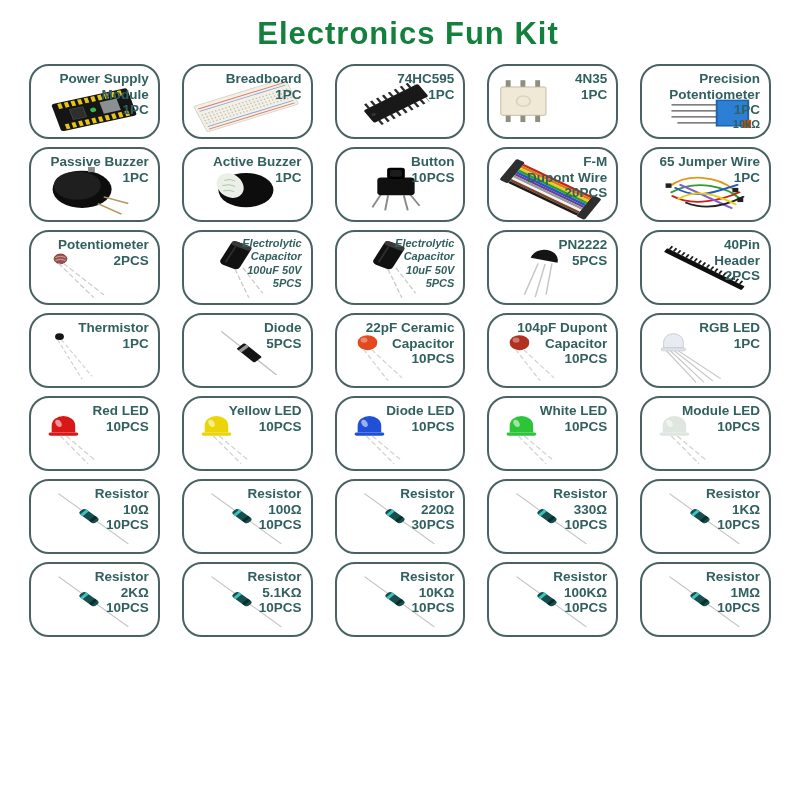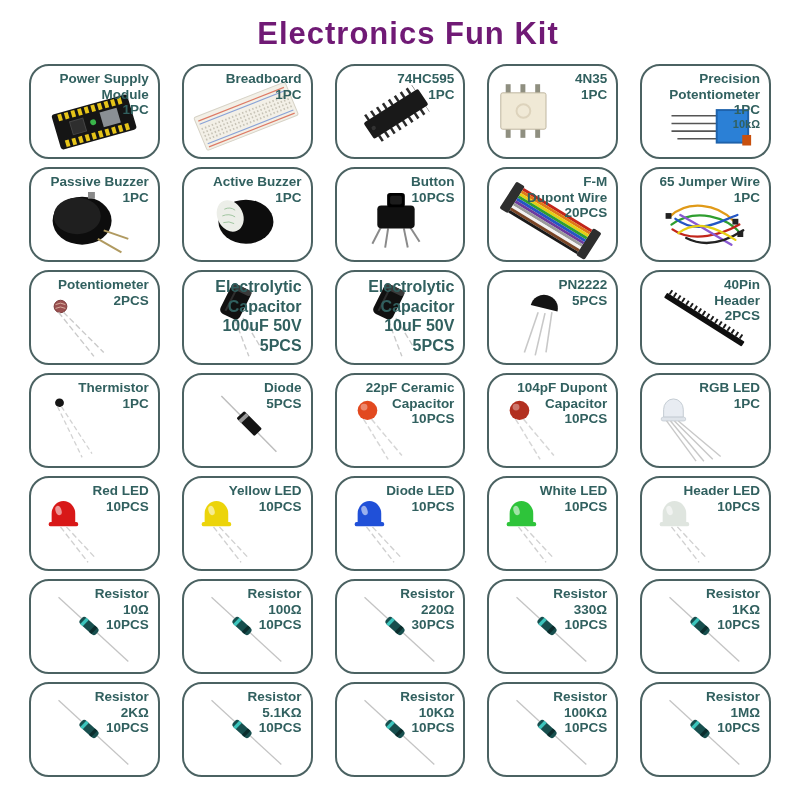--- a/index.html
+++ b/index.html
@@ -1,27 +1,27 @@
 <!DOCTYPE html>
 <html><head>
 <meta charset="utf-8">
 <style>
   html,body{margin:0;padding:0;background:#fff;}
   .page{width:800px;height:800px;background:#ffffff;overflow:hidden;
         font-family:"Liberation Sans",sans-serif;}
-  .title{text-align:center;font-size:31px;font-weight:bold;color:#701a75;
+  .title{text-align:center;font-size:31px;font-weight:bold;color:#15803d;
          letter-spacing:1px;margin:16px 0 12px 16px;}
   .kit{display:grid;grid-template-columns:repeat(5,1fr);column-gap:22px;row-gap:8px;
        padding:0 29px;}
-  .cell{position:relative;height:95px;border:2.5px solid #4b6262;border-radius:20px;
+  .cell{position:relative;height:75px;border:2.5px solid #4b6262;border-radius:20px;
         background:#fff;box-sizing:border-box;}
   .art{position:absolute;left:0;top:0;width:100%;height:100%;}
   .label{position:absolute;top:5px;right:9px;text-align:right;font-weight:bold;
          font-size:13.5px;line-height:1.16;color:#31605f;white-space:pre-line;}
-  .cell.small .label{font-size:16px;line-height:1.22;}
+  .cell.small .label{font-size:11px;line-height:1.22;font-style:italic;}
   .labelwrap{position:absolute;top:5px;right:9px;text-align:right;}
   .labelwrap .label{position:static;margin-left:32px;}
   .sublabel{font-weight:bold;font-size:11px;color:#31605f;white-space:pre-line;}
   .defs{position:absolute;width:0;height:0;}
 </style>
 </head>
 <body>
 
 <svg class="defs" aria-hidden="true">
 <defs>
@@ -384,21 +384,21 @@
         <svg class="art" viewBox="0 0 129 95" preserveAspectRatio="none" style="color:#2ec43a">
           <use href="#sym-led"></use>
         </svg>
         <div class="label">White LED
 10PCS</div>
       </div>
     <div class="cell">
         <svg class="art" viewBox="0 0 129 95" preserveAspectRatio="none" style="color:#dfe5df">
           <use href="#sym-led"></use>
         </svg>
-        <div class="label">Header LED
+        <div class="label">Module LED
 10PCS</div>
       </div>
 
     <div class="cell">
         <svg class="art" viewBox="0 0 129 95" preserveAspectRatio="none">
           <use href="#sym-resistor"></use>
         </svg>
         <div class="label">Resistor
 10Ω
 10PCS</div>

